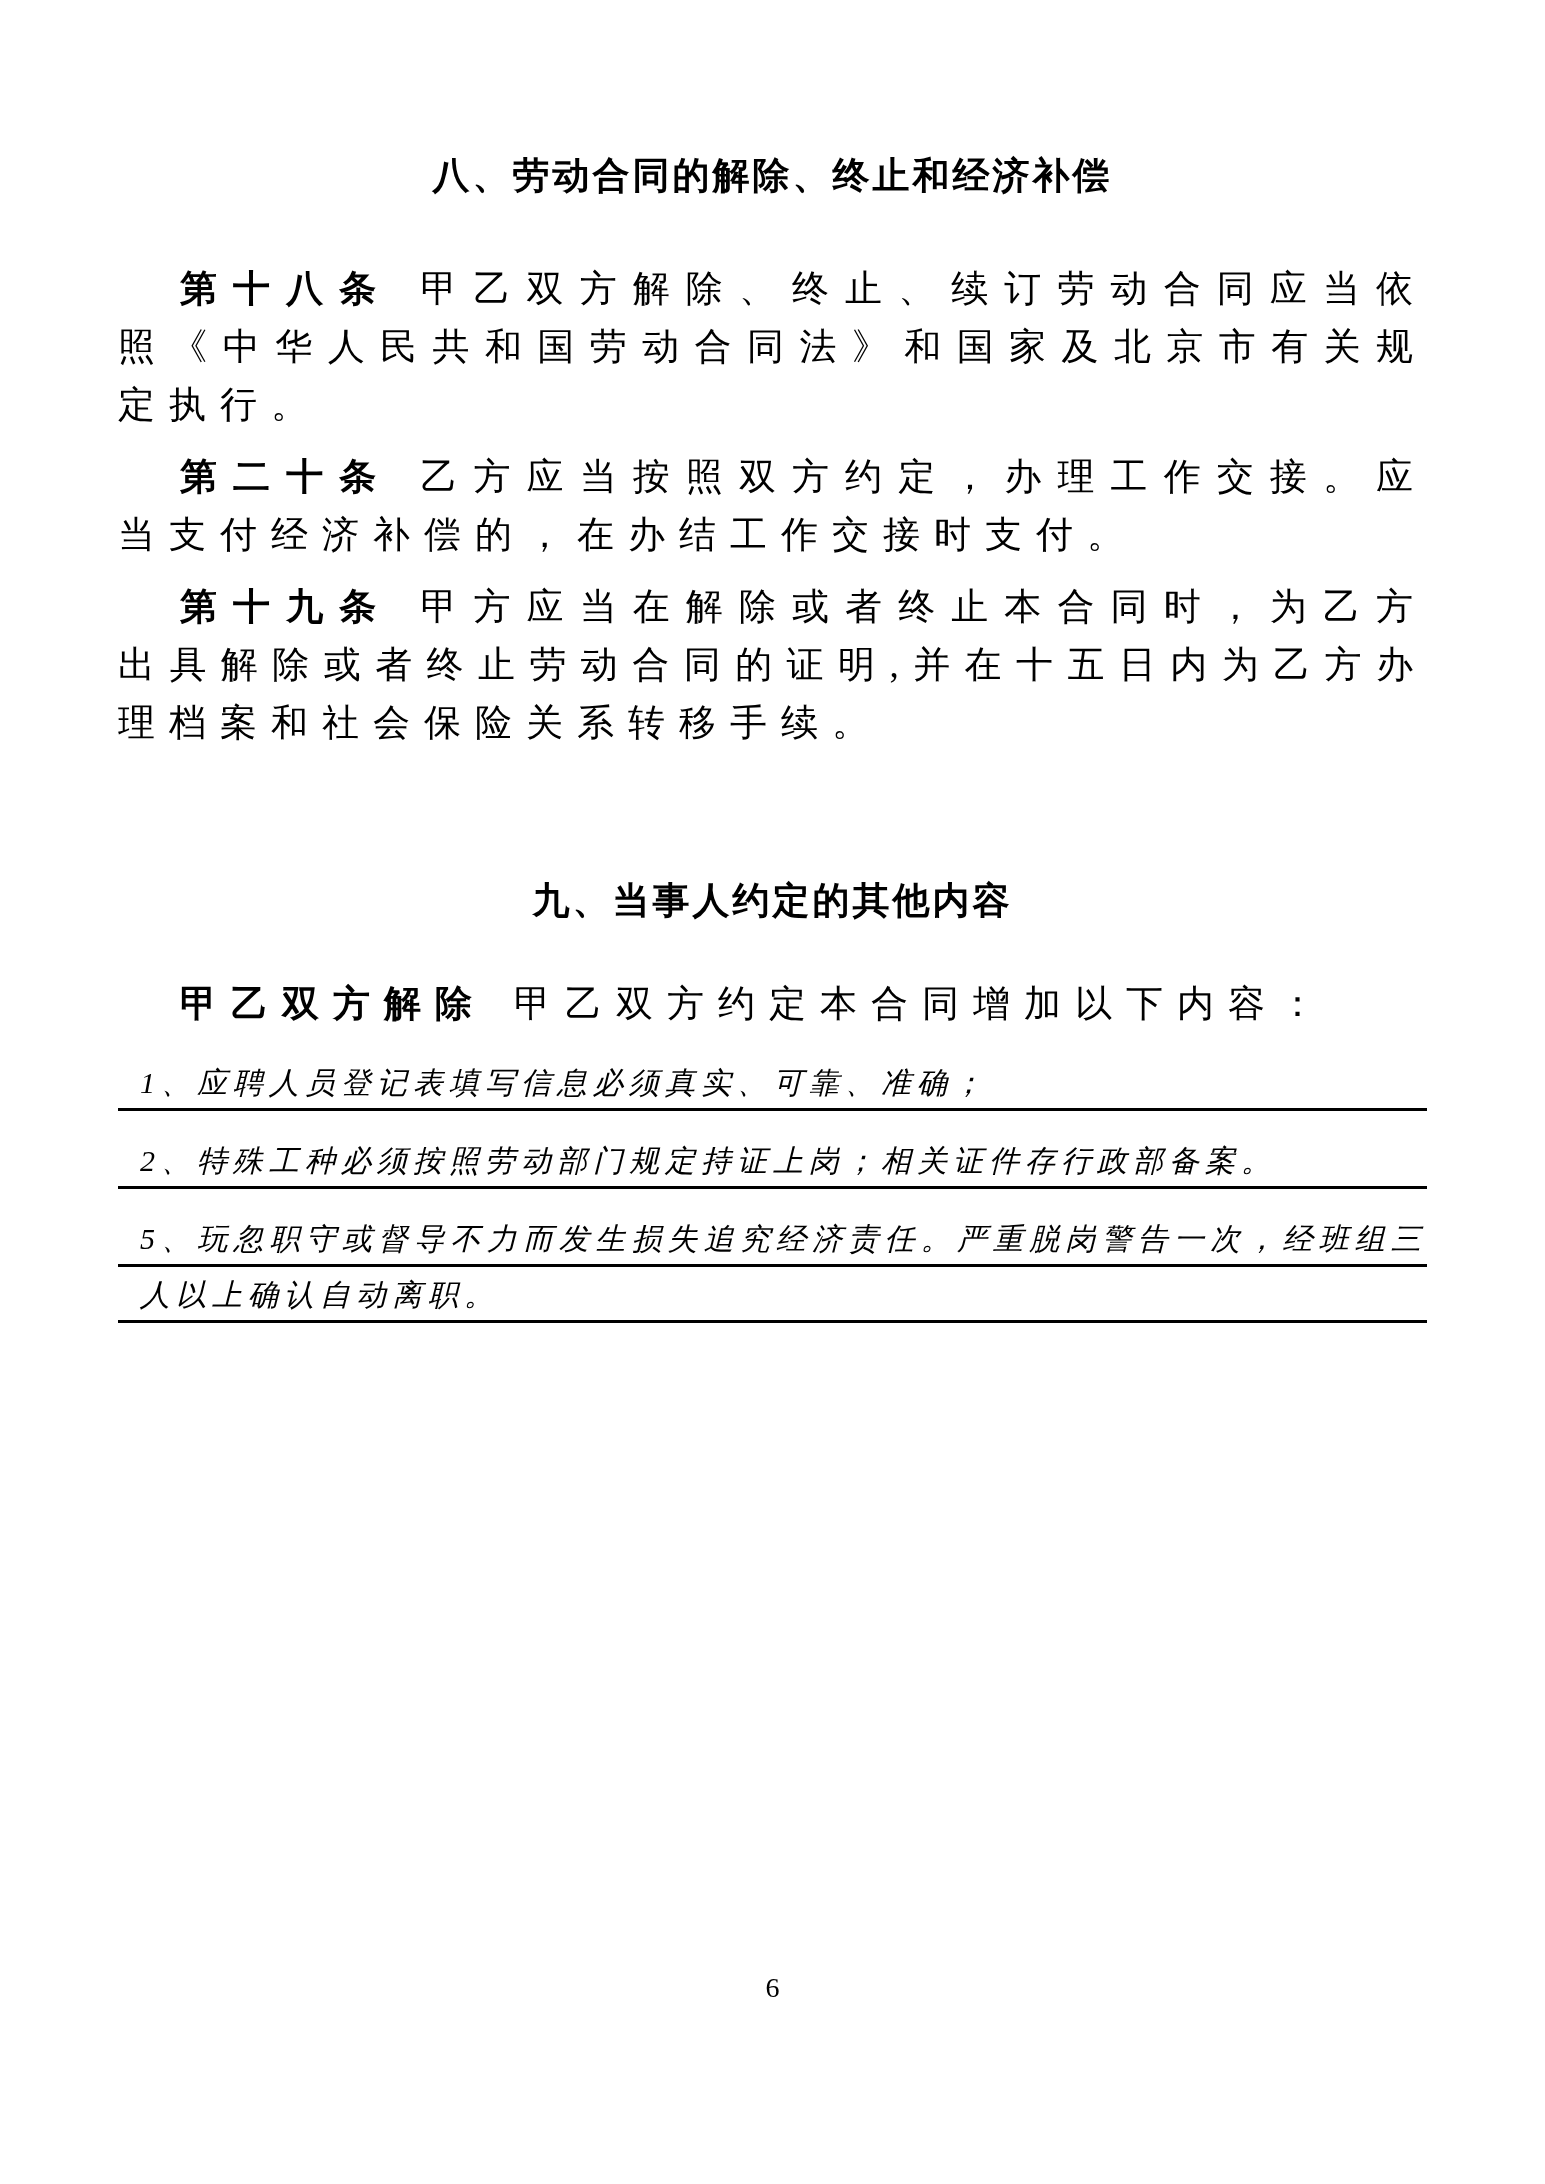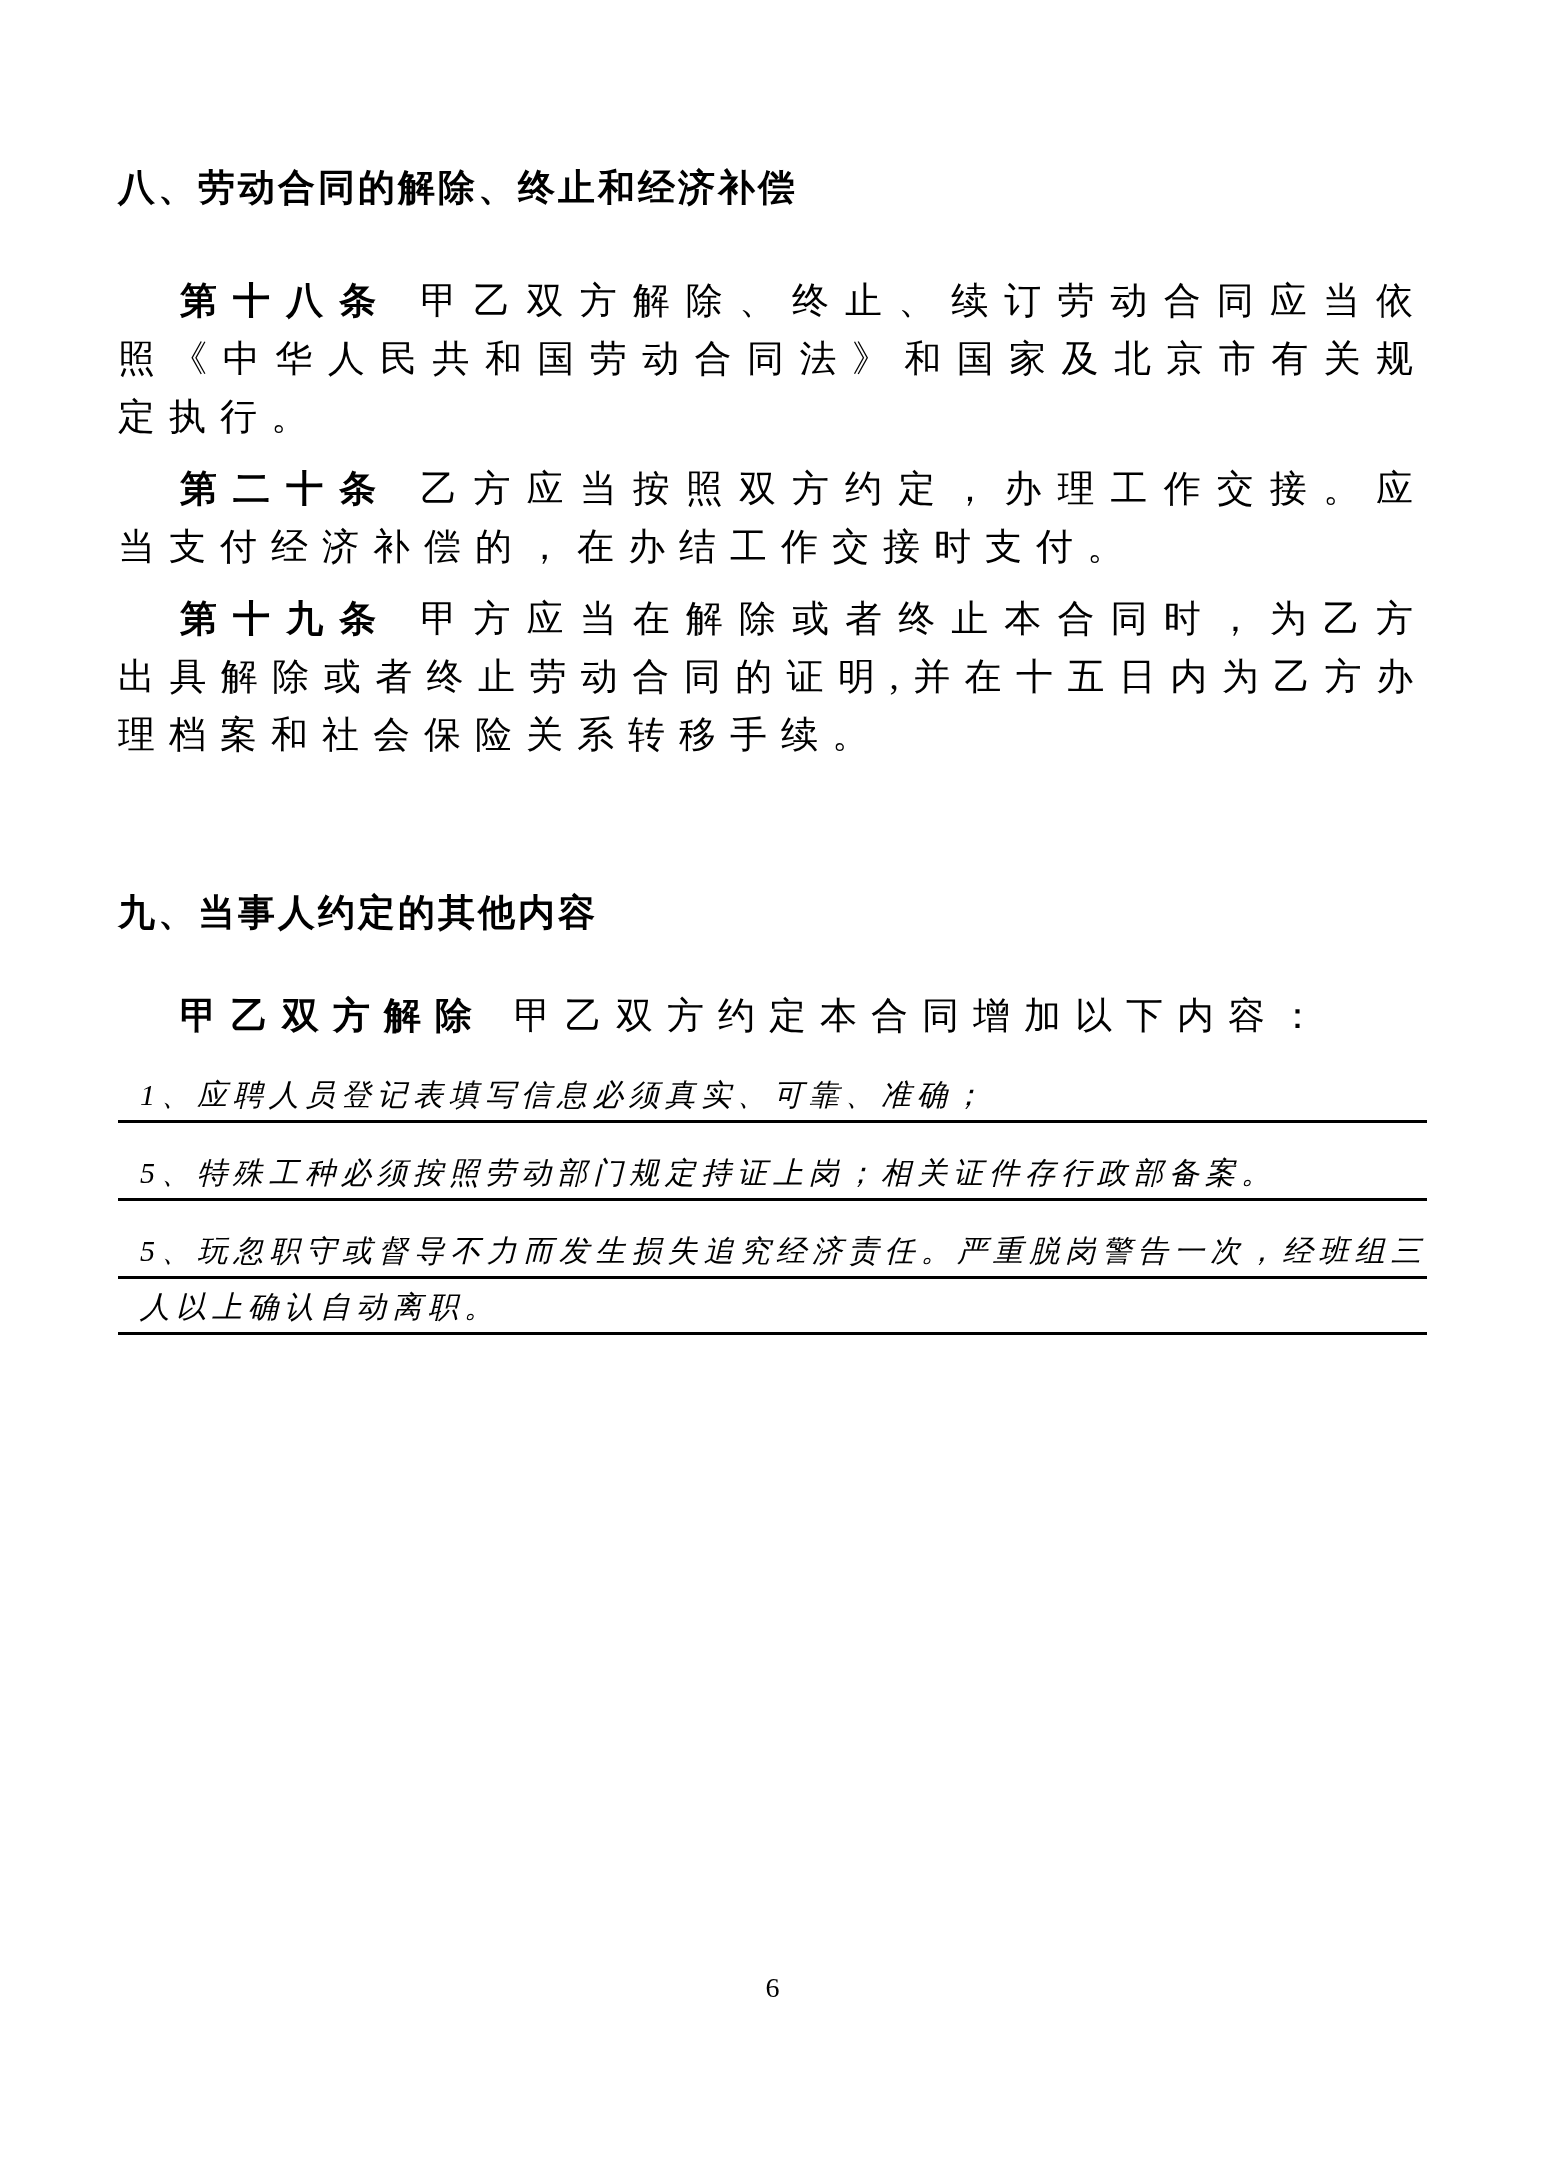--- a/index.html
+++ b/index.html
@@ -17,21 +17,22 @@
     box-sizing: border-box;
     padding: 152px 118px 0 118px;
     font-family: "Liberation Serif", "DejaVu Serif", serif;
     overflow: hidden;
   }
   .section-heading {
     font-family: Liberation Sans, sans-serif;
     font-weight: bold;
     font-size: 37px;
     letter-spacing: 3px;
-    margin: 12px 0 60px 0;
+    text-align: center;
+    margin: 0 0 60px 0;
     line-height: 48px;
   }
   .section-heading.second {
     margin-top: 125px;
     margin-bottom: 50px;
   }
   .clause {
     font-size: 37px;
     line-height: 58px;
     letter-spacing: 14px;
@@ -82,19 +83,19 @@
   <p class="clause"><span class="term">第二十条</span><span>乙方应当按照双方约定，办理工作交接。应当支付经济补偿的，在办结工作交接时支付。</span></p>
 
   <p class="clause"><span class="term">第十九条</span><span>甲方应当在解除或者终止本合同时，为乙方出具解除或者终止劳动合同的证明,并在十五日内为乙方办理档案和社会保险关系转移手续。</span></p>
 
   <h1 class="section-heading second">九、当事人约定的其他内容</h1>
 
   <p class="clause"><span class="term">甲乙双方解除</span><span>甲乙双方约定本合同增加以下内容：</span></p>
 
   <div class="items">
     <div class="contract-item">1、应聘人员登记表填写信息必须真实、可靠、准确；</div>
-    <div class="contract-item">5、特殊工种必须按照劳动部门规定持证上岗；相关证件存行政部备案。</div>
+    <div class="contract-item">2、特殊工种必须按照劳动部门规定持证上岗；相关证件存行政部备案。</div>
     <div class="contract-item">5、玩忽职守或督导不力而发生损失追究经济责任。严重脱岗警告一次，经班组三人以上确认自动离职。</div>
   </div>
 
   <div class="page-footer">6</div>
 
 </div>
 
 </body></html>

